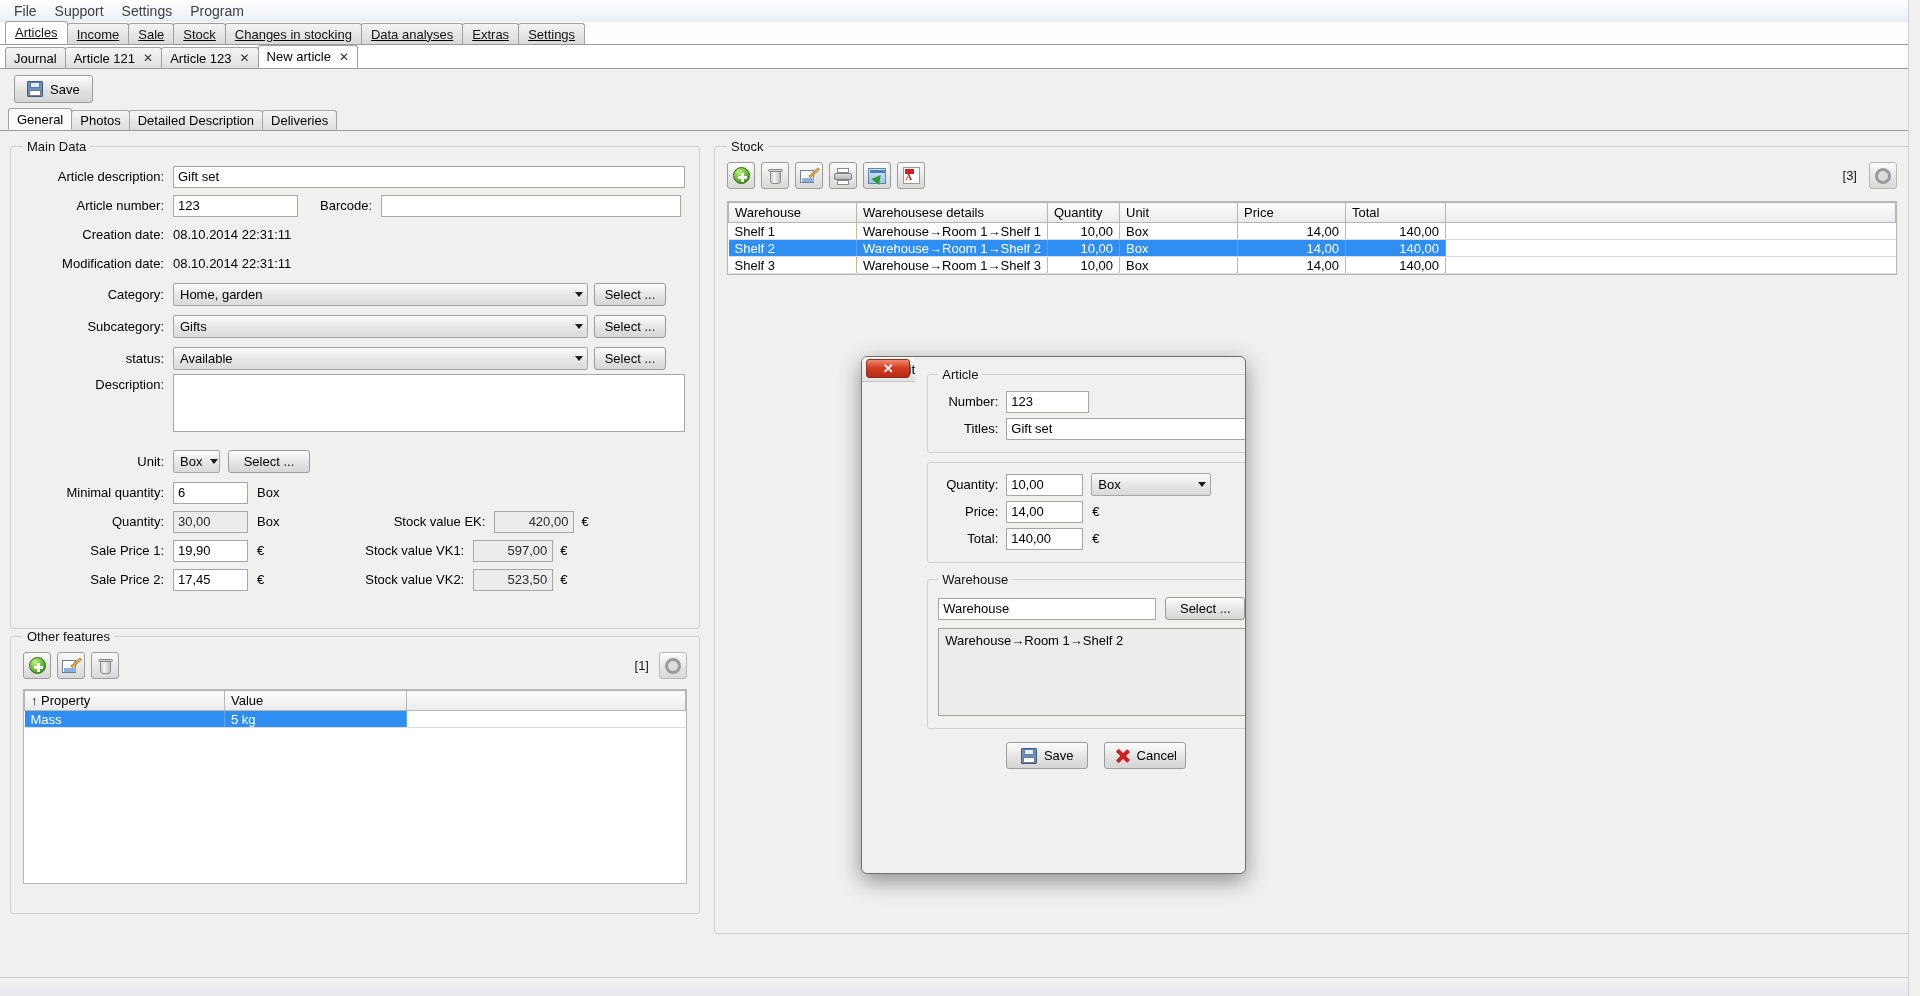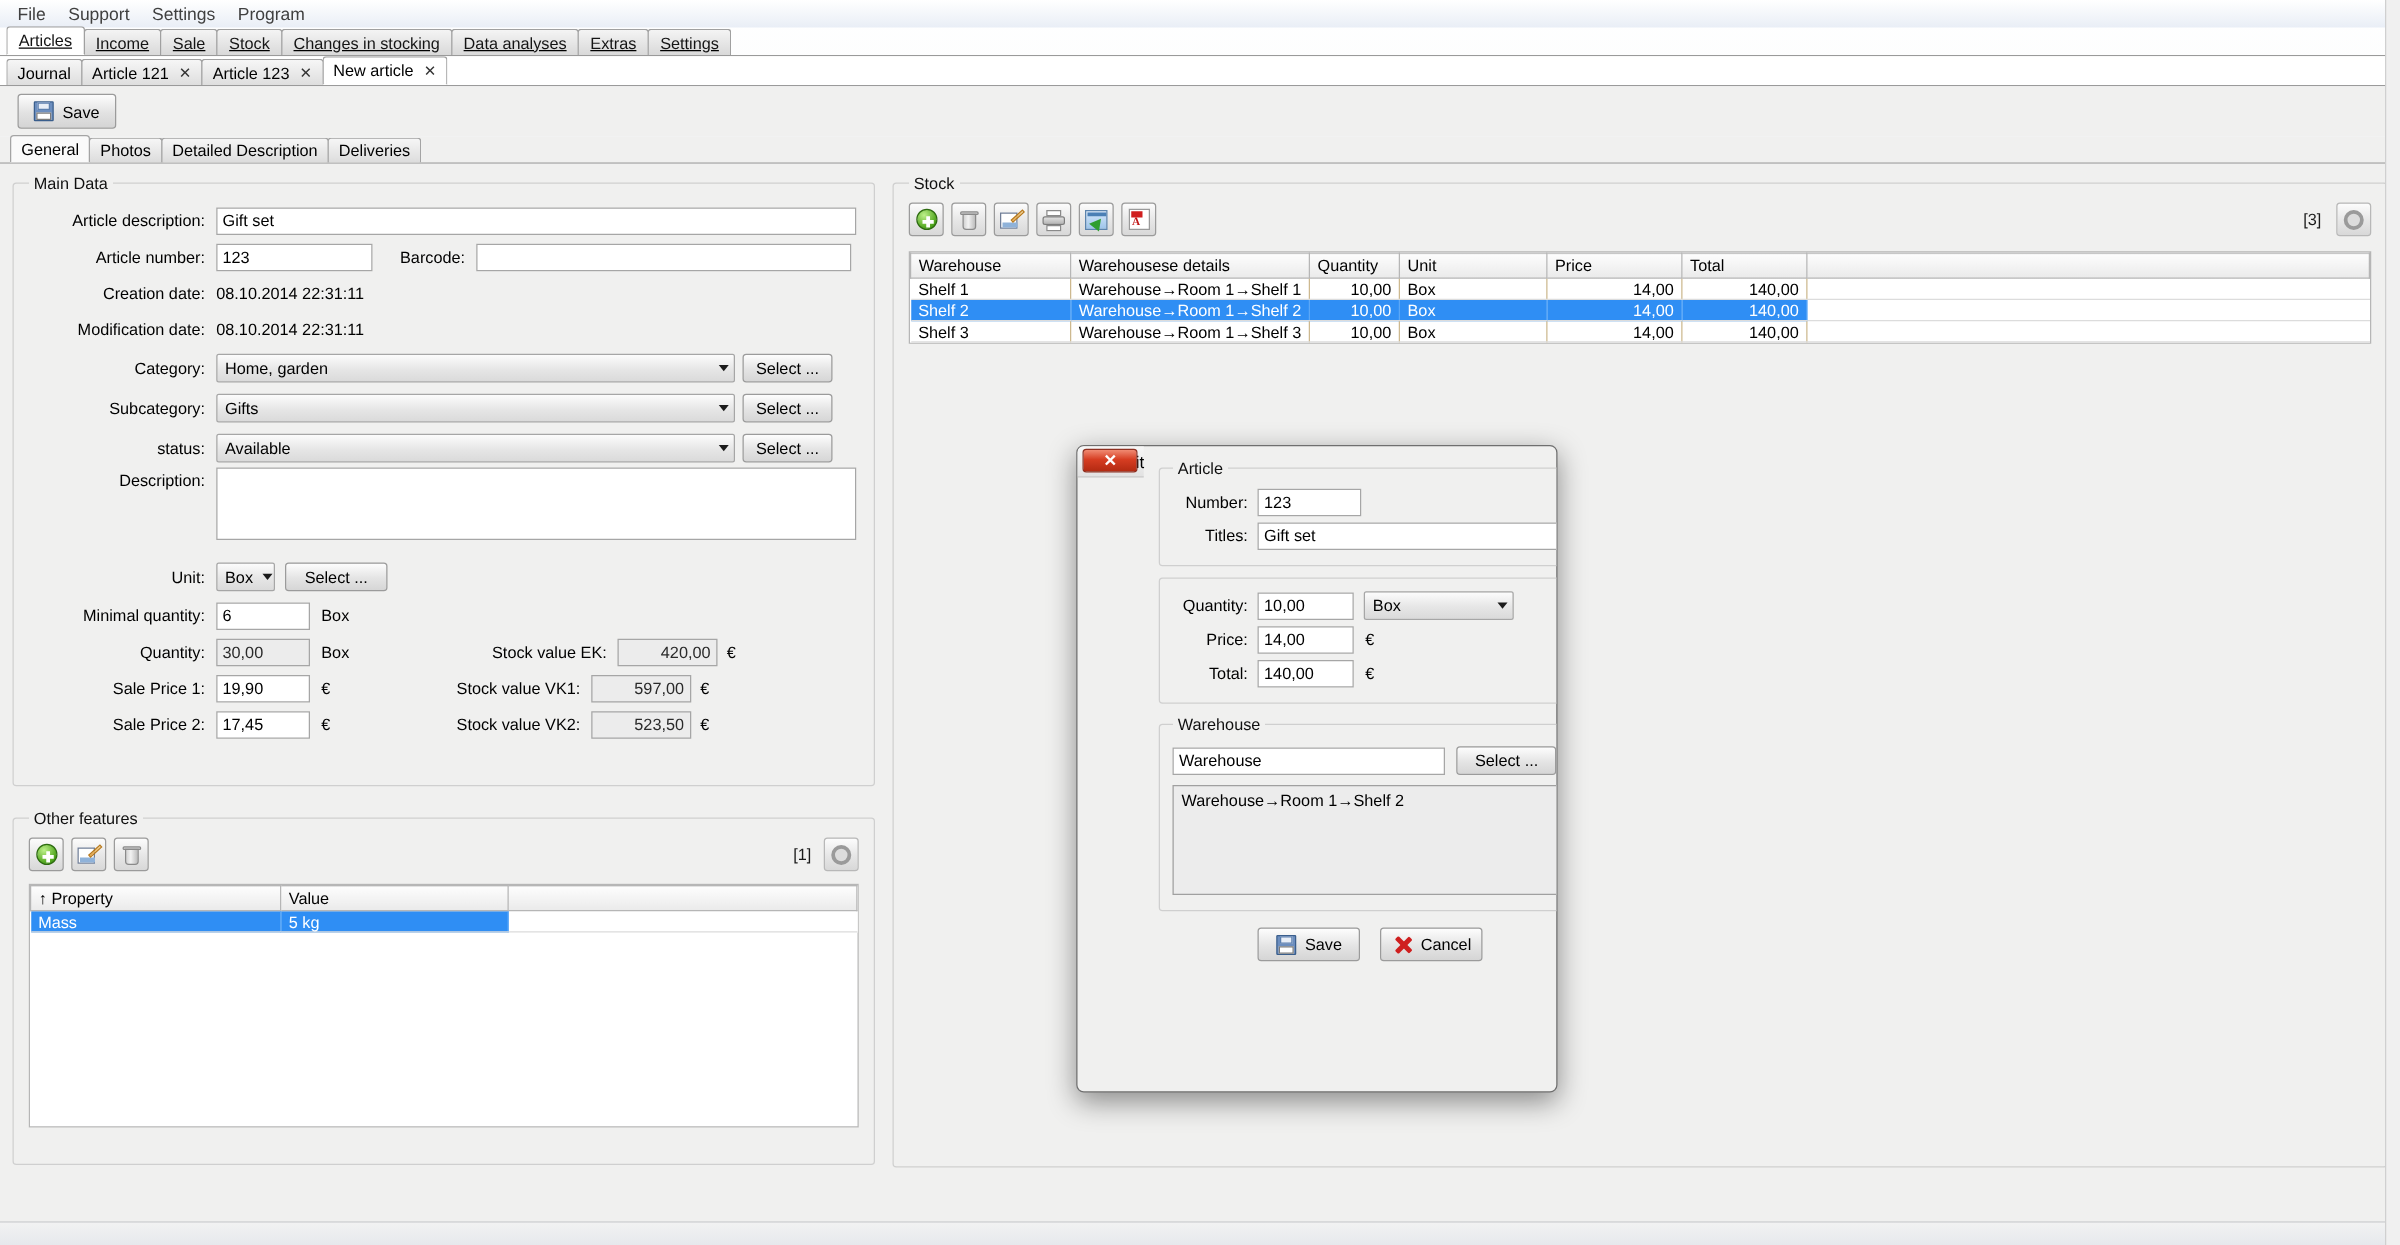--- a/index.html
+++ b/index.html
@@ -515,21 +515,21 @@
         <div class="row">
           <div class="lbl w150">Sale Price 2:</div>
           <input class="tf" style="width: 75px;" value="17,45">
           <div class="statictext" style="padding-left:9px;">€</div>
           <div class="lbl" style="width:209px;">Stock value VK2:</div>
           <input class="tf ro num" readonly="" style="width: 80px;" value="523,50">
           <div class="statictext" style="padding-left:7px;">€</div>
         </div>
       </fieldset>
 
-      <fieldset class="group" style="margin-top:18px;height:285px;">
+      <fieldset class="group" style="height:285px;">
         <legend>Other features</legend>
 
         <div style="display:flex;align-items:center;">
           <div class="iconrow">
             <div class="iconbtn">
                 <span class="ico-plus"></span>
               </div>
             <div class="iconbtn">
               <span class="ico-pencil">
                   <span class="pad"></span>

